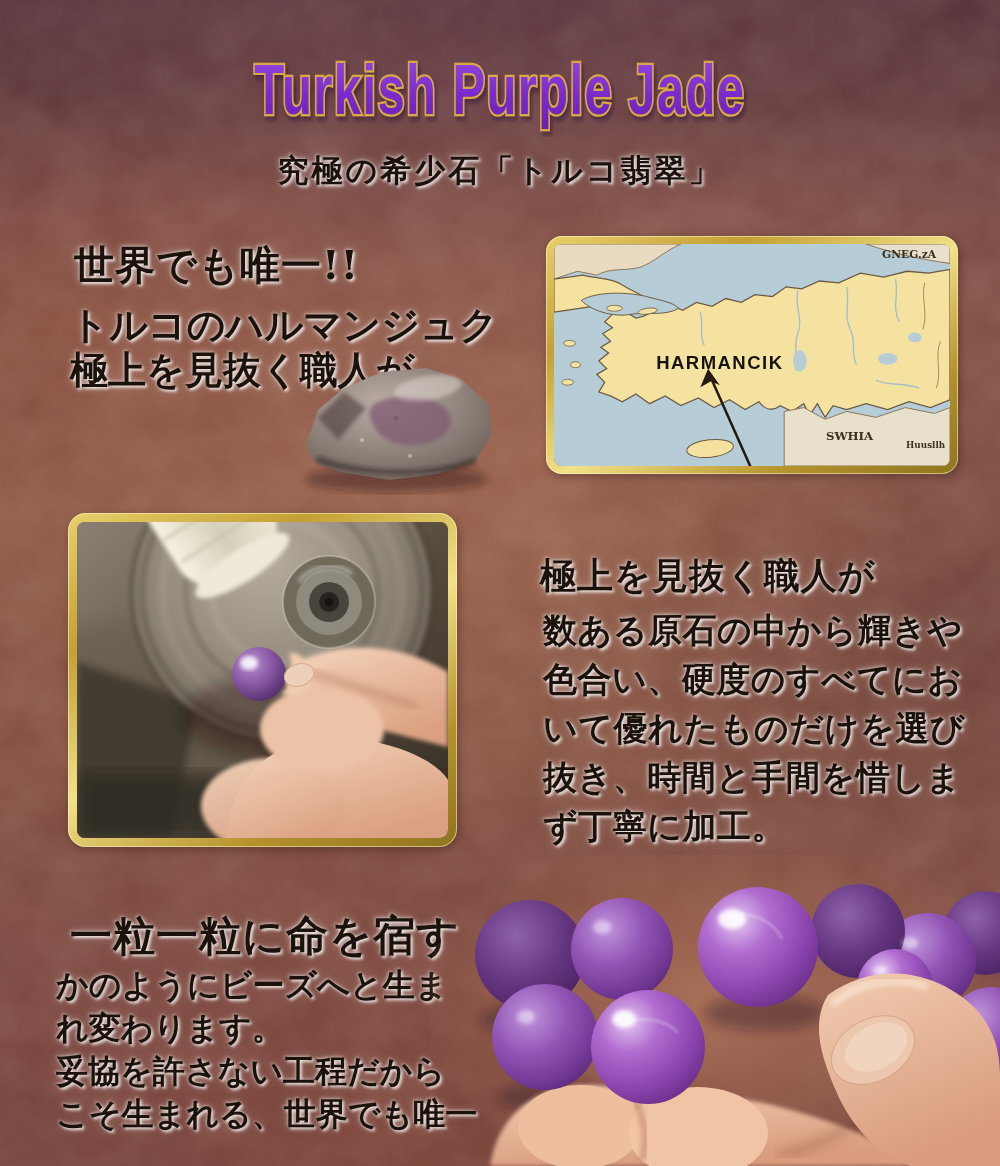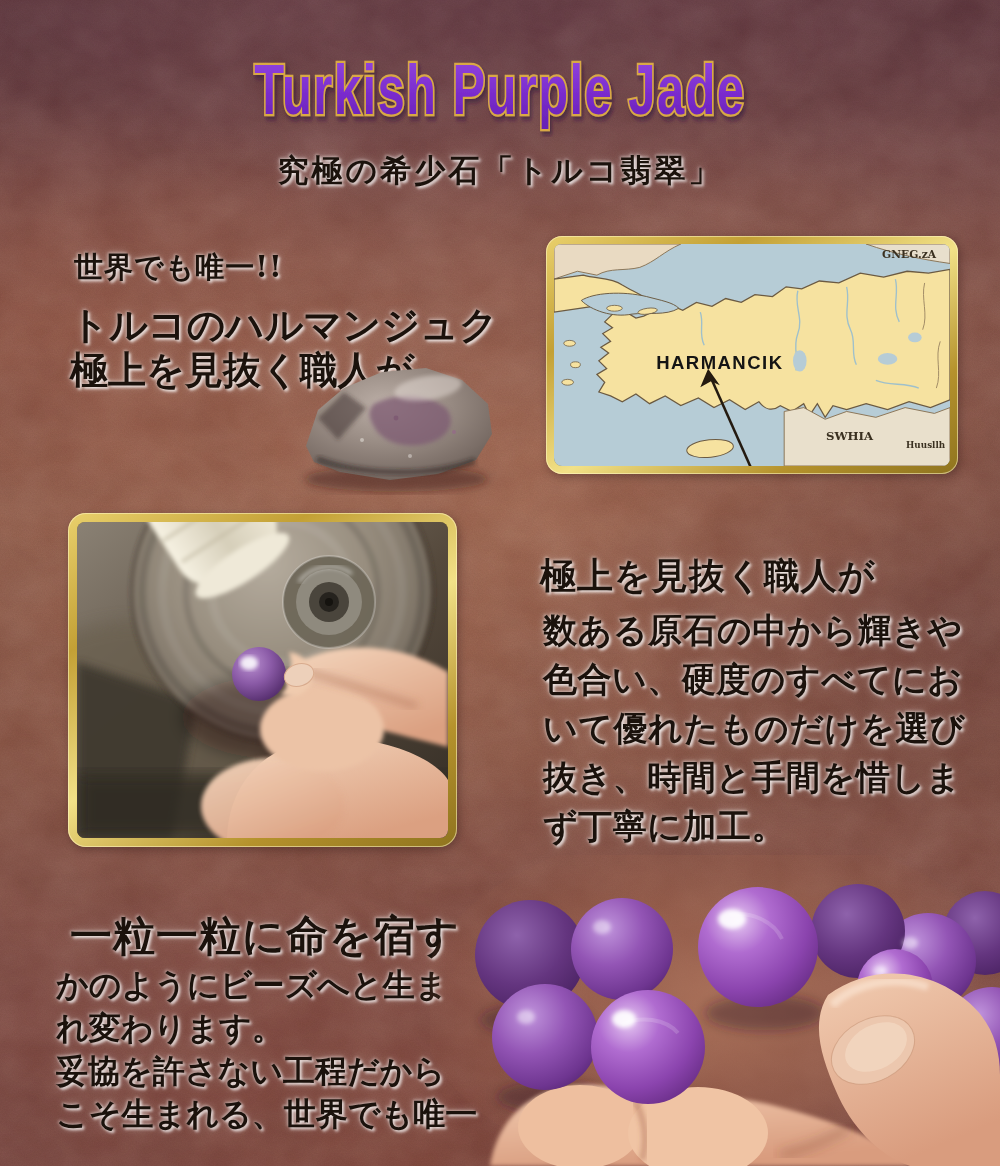--- a/index.html
+++ b/index.html
@@ -66,21 +66,21 @@
       </linearGradient>
       <filter id="titleShadow">
           <feDropShadow dx="3" dy="4" stdDeviation="2" flood-color="#32103a" flood-opacity="0.55"></feDropShadow>
         </filter>
     </defs>
     <text transform="scale(0.7 1)" x="557" y="64" text-anchor="middle" font-family="Liberation Sans, sans-serif" font-weight="bold" font-size="70" fill="url(#titleGrad)" stroke="#d8a845" stroke-width="4.5" paint-order="stroke" filter="url(#titleShadow)" letter-spacing="2">Turkish Purple Jade</text>
   </svg>
 
   <div class="abs jp subtitle" style="left:0;top:130px">究極の希少石「トルコ翡翠」</div>
 
-  <div class="abs jp heading" style="left:74px;top:228px;font-size:29px">世界でも唯一!!</div>
+  <div class="abs jp heading" style="left:74px;top:218px;font-size:40px">世界でも唯一!!</div>
   <div class="abs jp para" style="left:70px;top:282px;font-size:38px;line-height:45px">
     <div>トルコのハルマンジュク</div>
     <div>極上を見抜く職人が</div>
   </div>
 
   <svg class="abs" width="240" height="150" viewBox="0 0 240 150" style="left:278px;top:348px">
     <defs>
       <radialGradient id="rockG" cx="0.42" cy="0.33" r="0.85">
         <stop offset="0" stop-color="#bcafa7"></stop>
           <stop offset="0.4" stop-color="#998c84"></stop>

